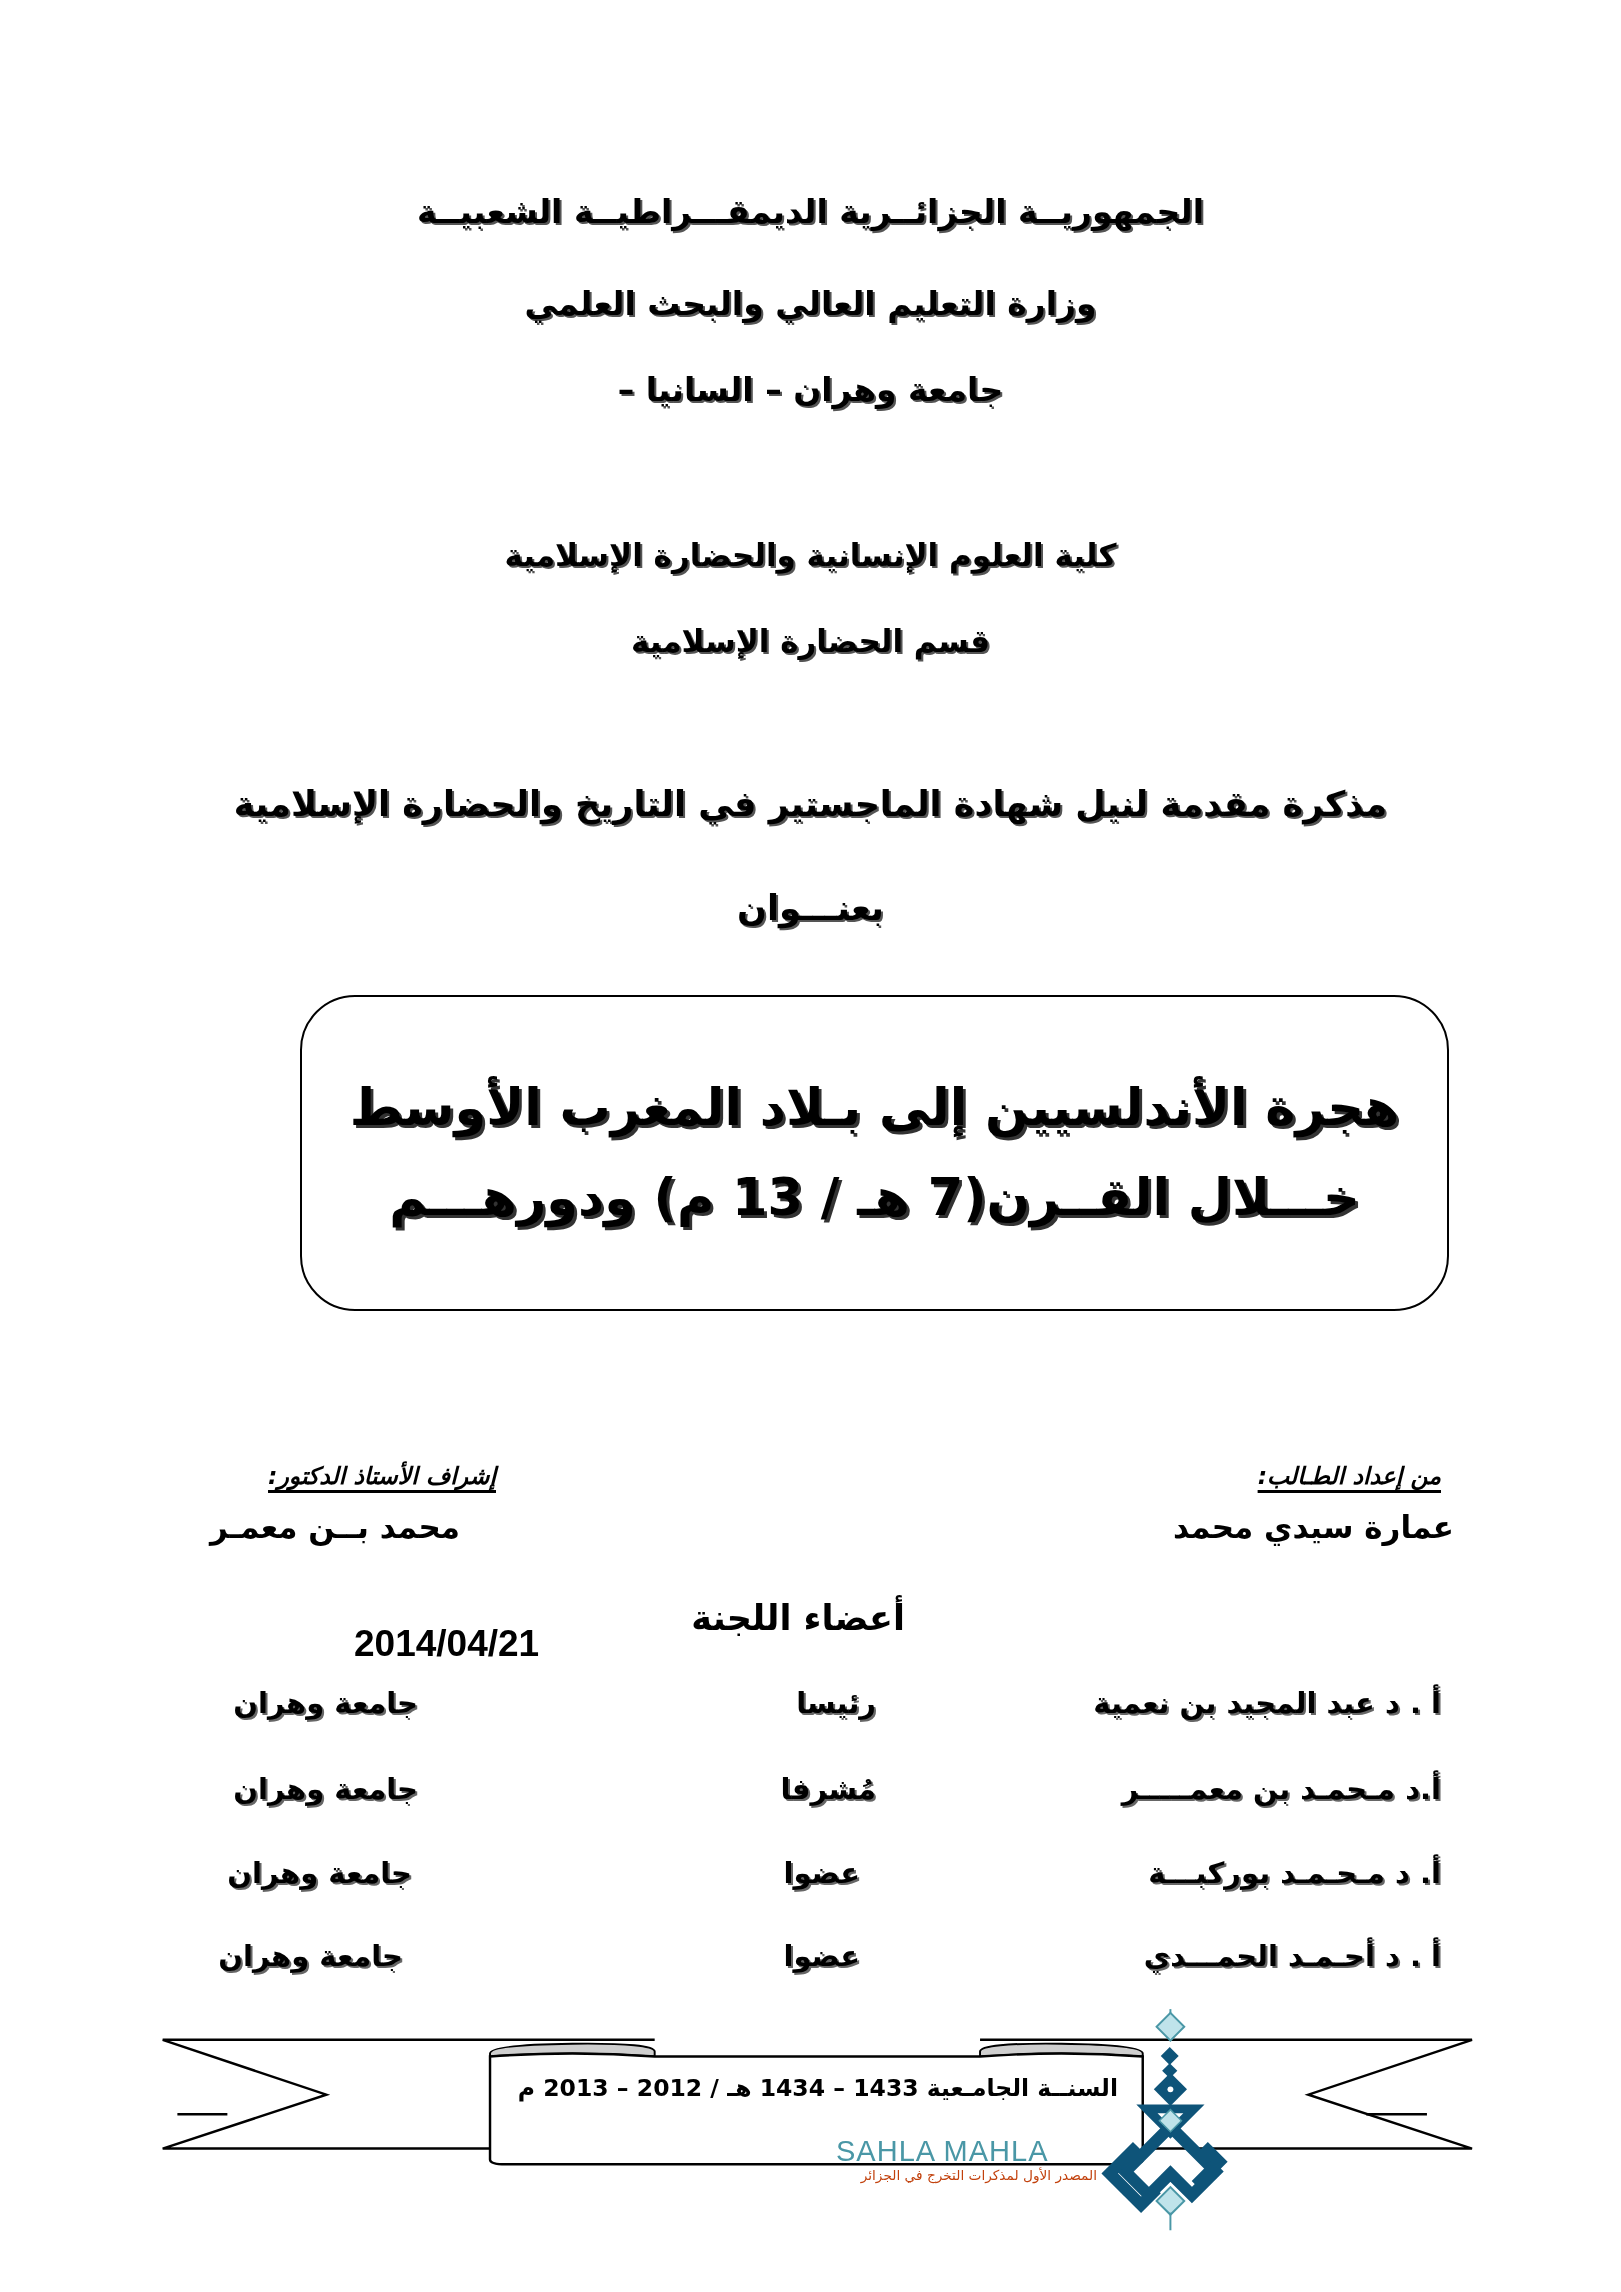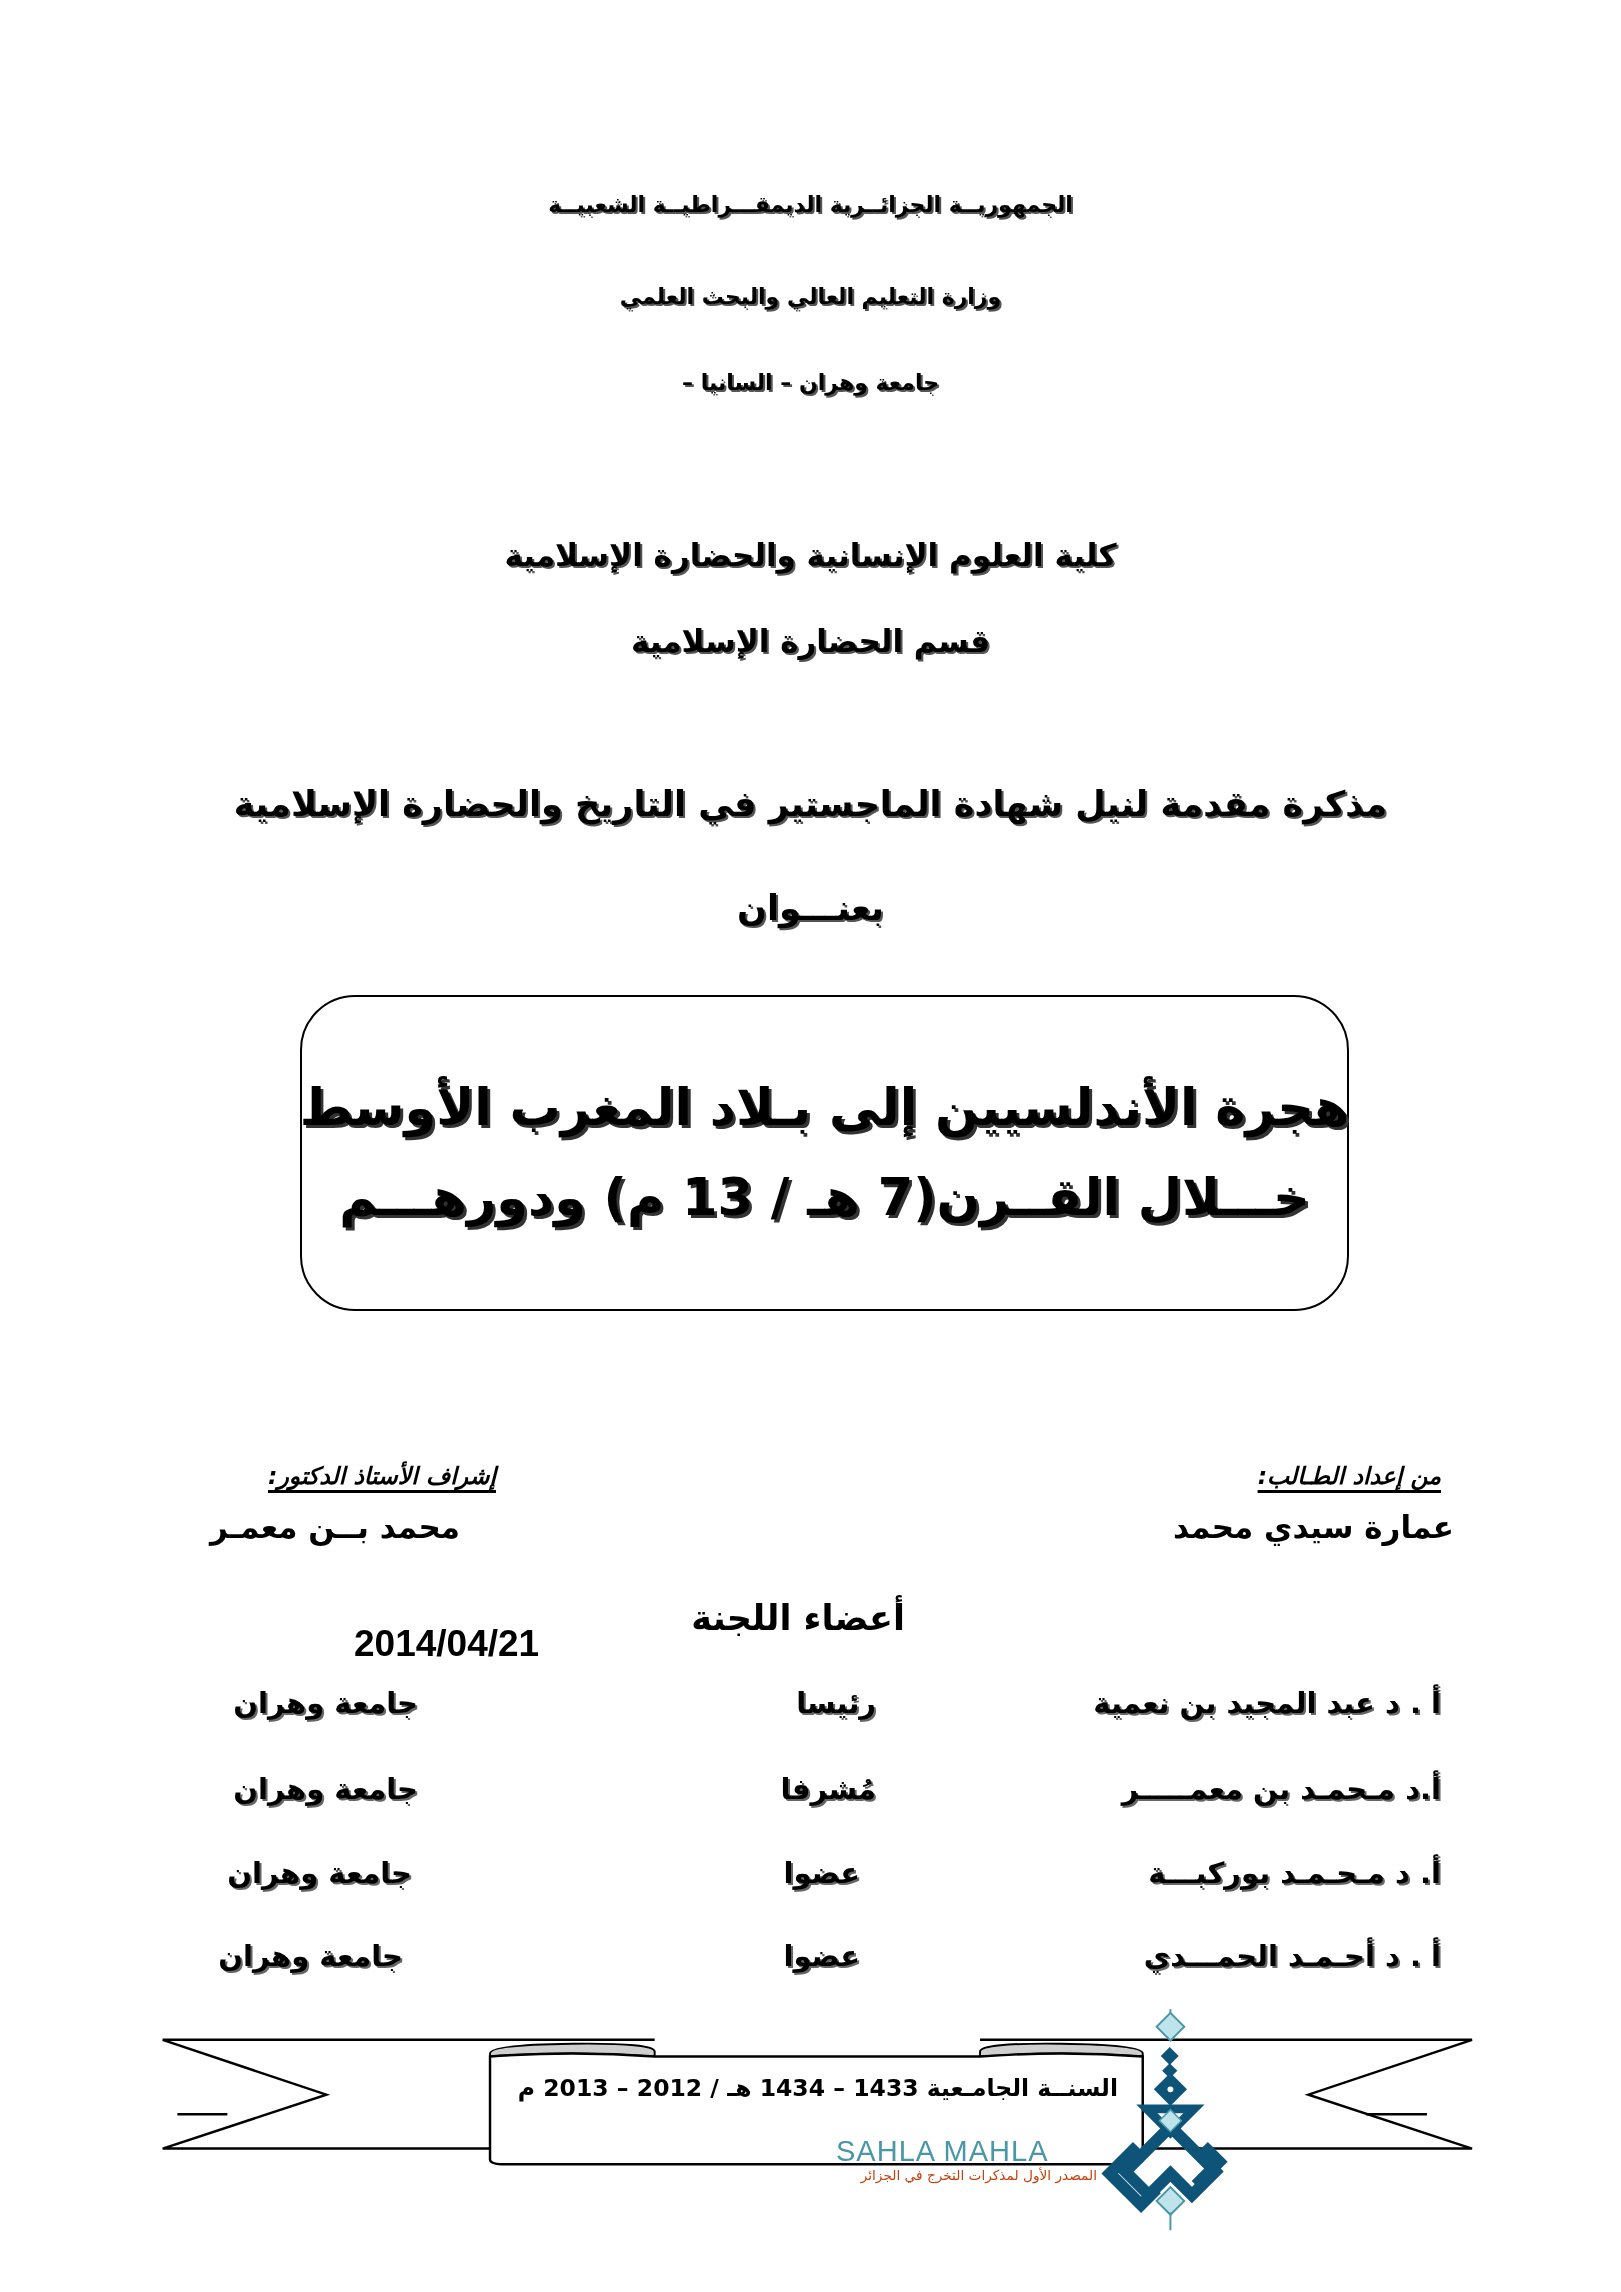--- a/index.html
+++ b/index.html
@@ -19,30 +19,30 @@
     .center-line {
       position: absolute;
       left: 0;
       width: 1621px;
       text-align: center;
       direction: rtl;
       font-weight: bold;
       white-space: nowrap;
       text-shadow: 2px 2px 0 #555;
     }
-    .h1 { font-size: 22px; }
+    .h1 { font-size: 33px; }
     .h2 { font-size: 31px; }
     .h3 { font-size: 35px; }
 
     
     .title-box {
       position: absolute;
       left: 300px;
       top: 995px;
-      width: 1049px;
+      width: 1149px;
       height: 316px;
       border: 2.5px solid #000;
       border-radius: 55px;
       box-sizing: border-box;
       display: flex;
       flex-direction: column;
       align-items: center;
       justify-content: center;
       direction: rtl;
     }

